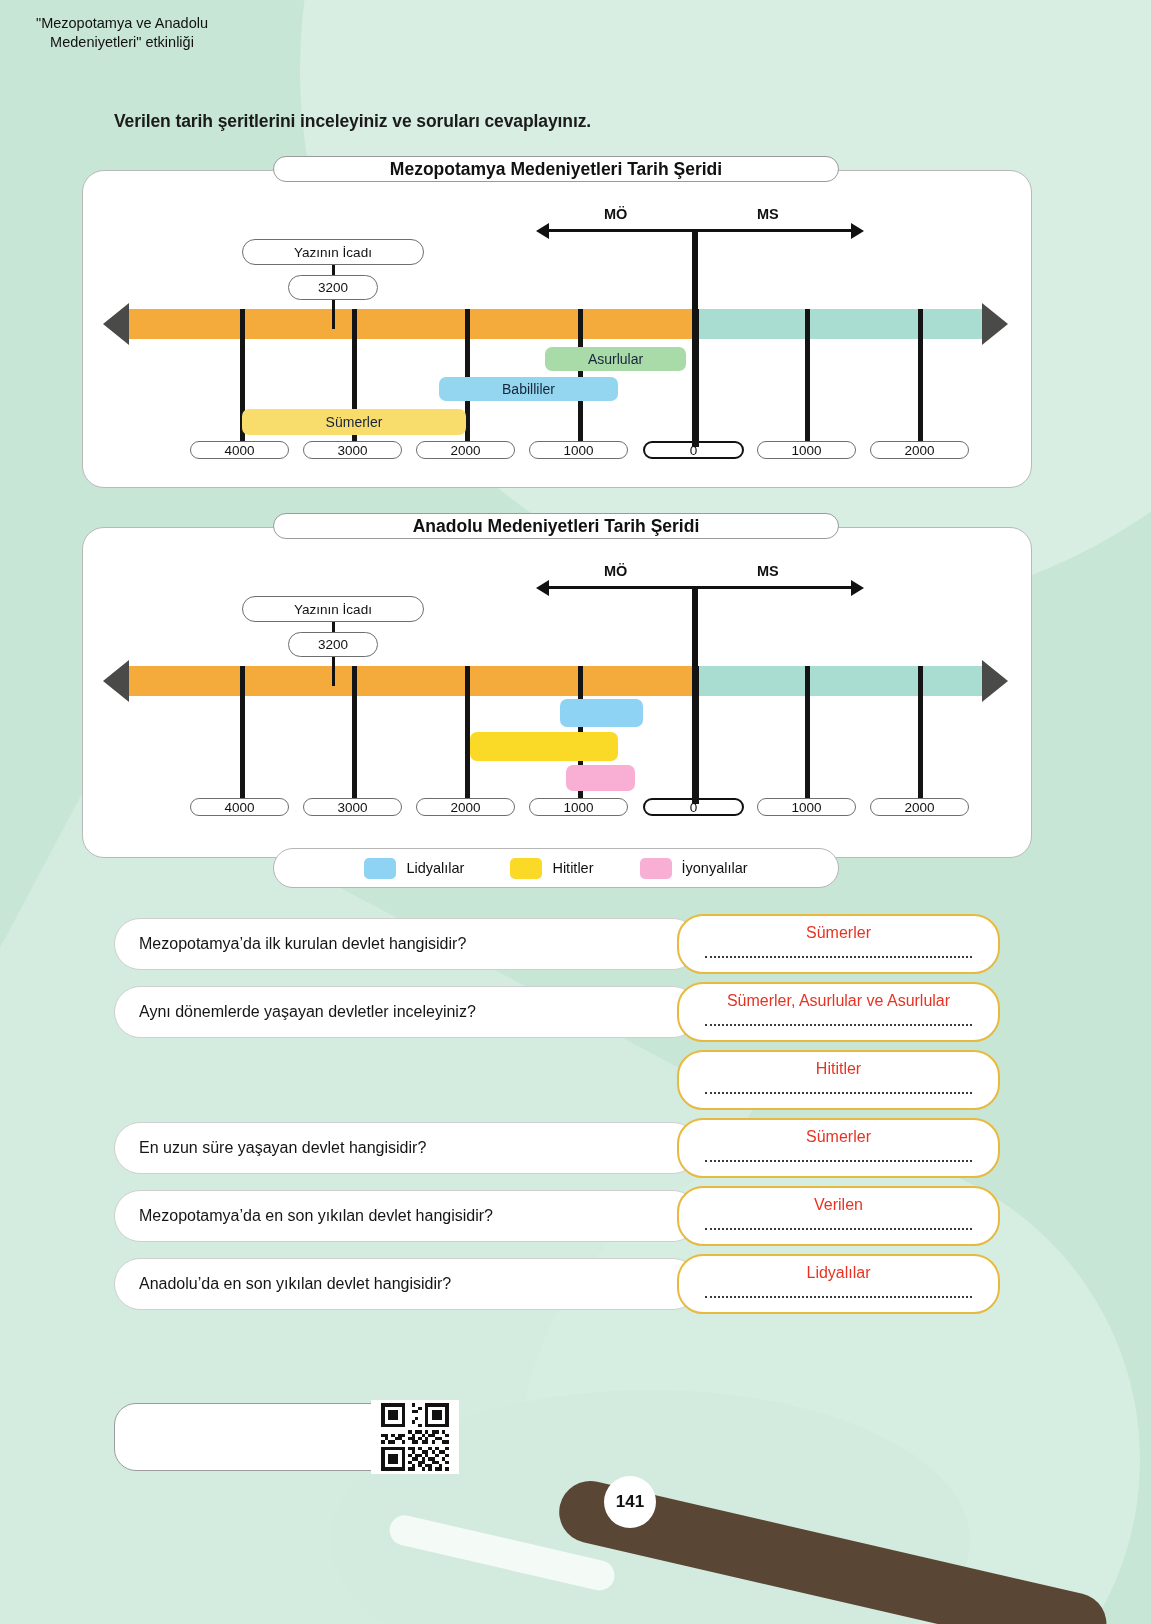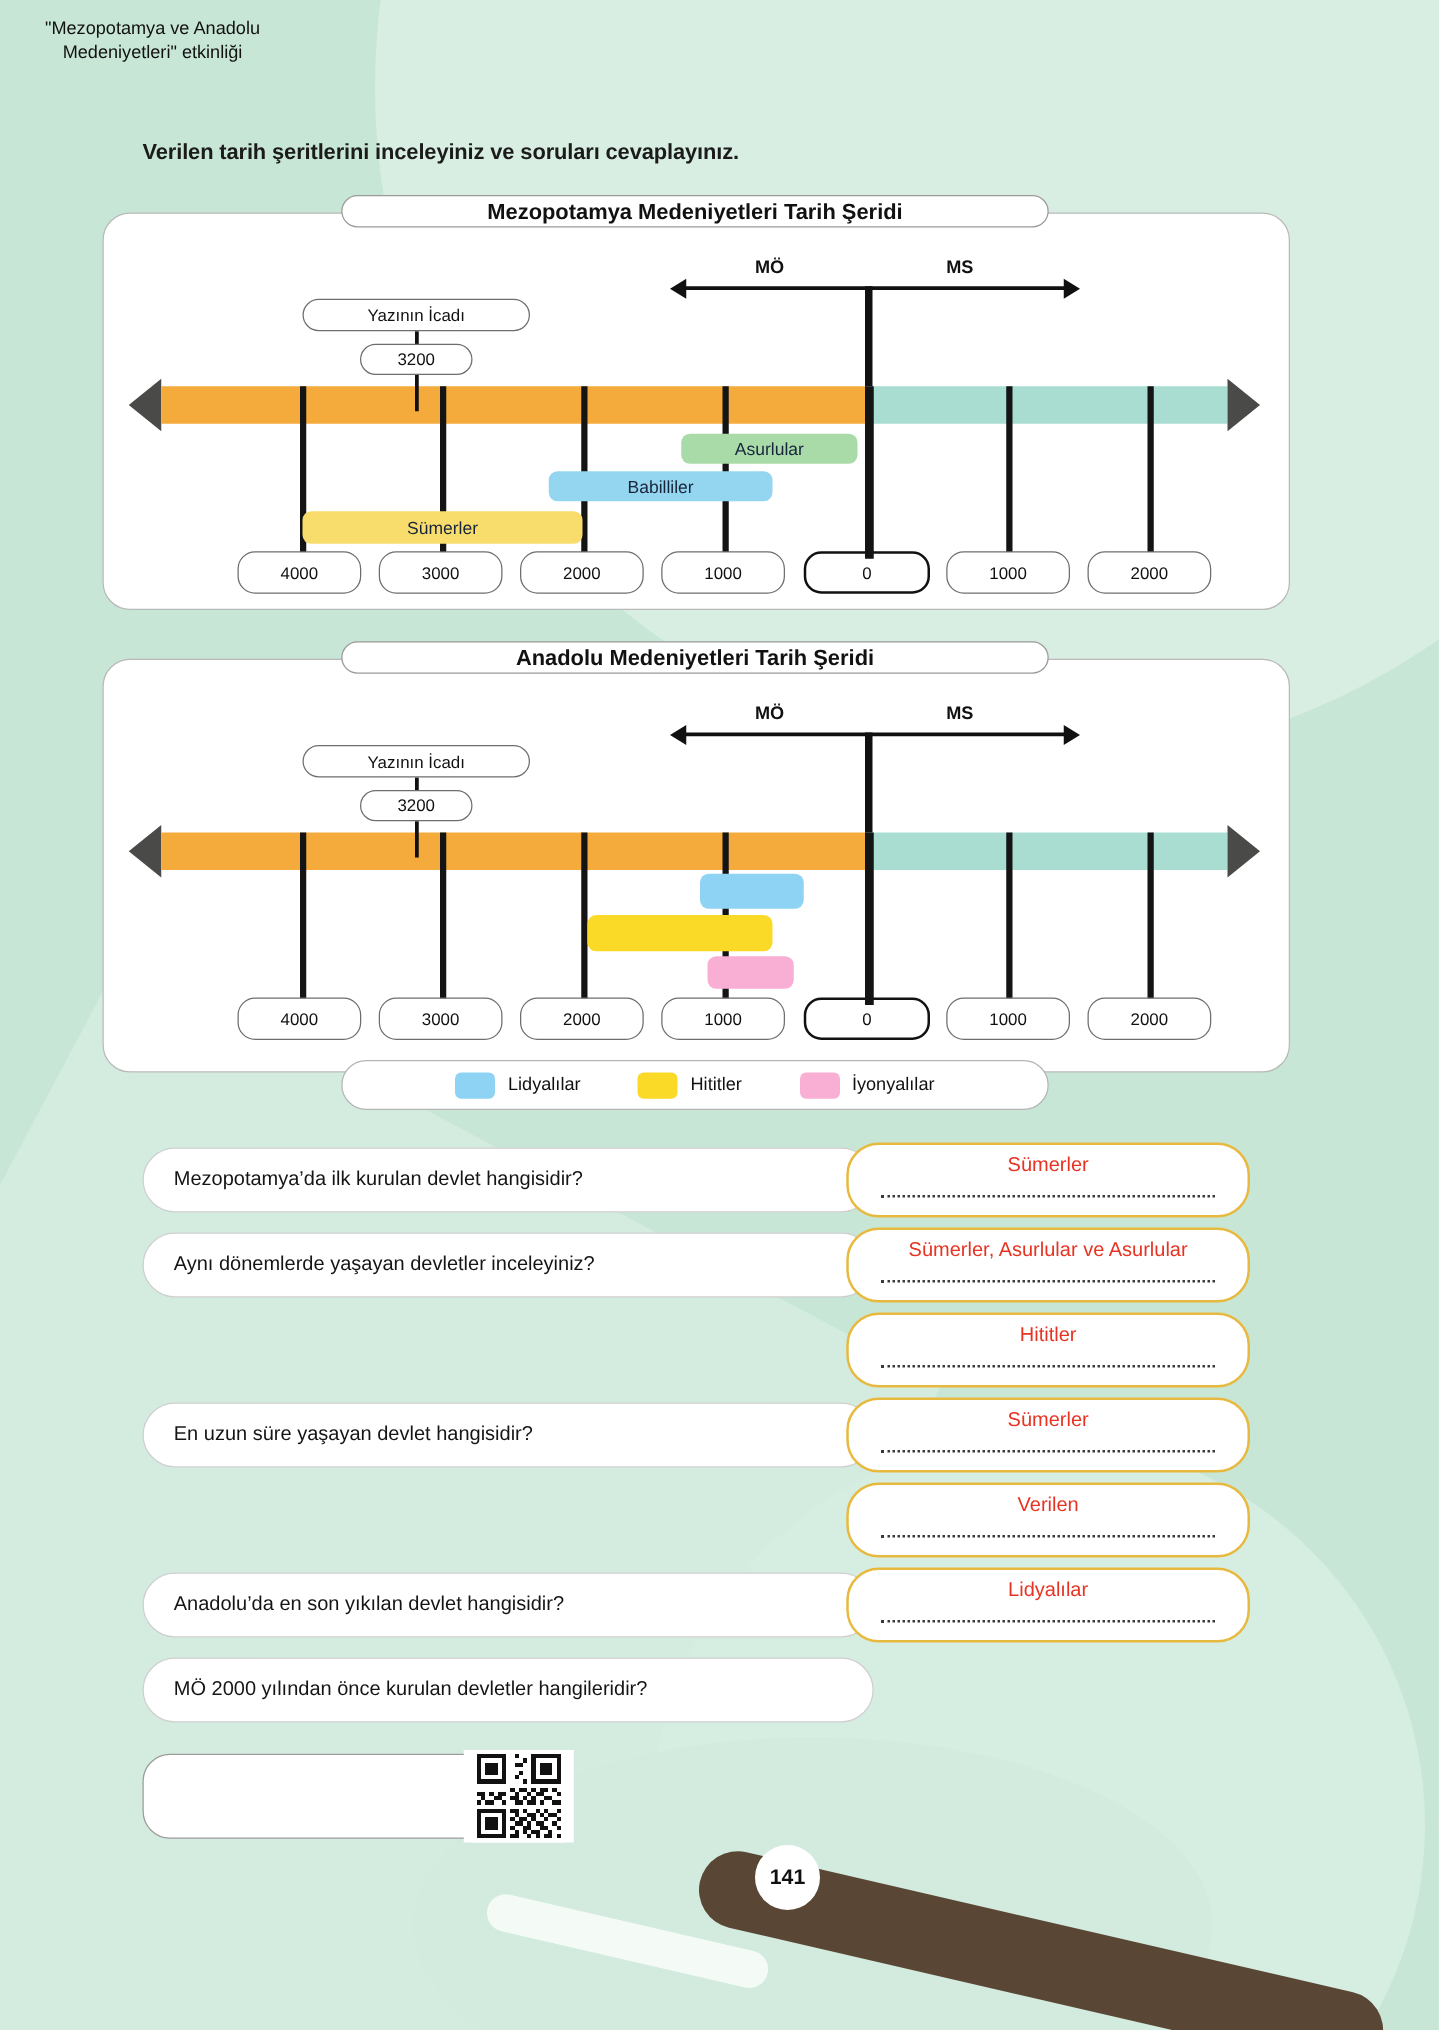--- a/index.html
+++ b/index.html
@@ -55,21 +55,21 @@
   .band-bc{background:#f5ab3c;height:100%;}
   .band-ad{background:#a9ddd2;height:100%;}
   .band-cap-l{position:absolute;width:0;height:0;border-top:21px solid transparent;border-bottom:21px solid transparent;border-right:26px solid #4a4a48;}
   .band-cap-r{position:absolute;width:0;height:0;border-top:21px solid transparent;border-bottom:21px solid transparent;border-left:26px solid #4a4a48;}
 
   .tick{position:absolute;width:5px;background:#141414;z-index:2;}
   .tick-zero{width:7px;z-index:6;}
 
   .date-pill{
     position:absolute;background:#fff;border:1px solid #6e6e6e;border-radius:14px;
-    height:34px;display:flex;align-items:center;justify-content:center;
+    height:18px;display:flex;align-items:center;justify-content:center;
     font-size:13.5px;color:#111;box-sizing:border-box;z-index:4;
   }
   .date-pill.zero{border:2.5px solid #111;z-index:5;}
 
   .civ-bar{
     position:absolute;border-radius:7px;display:flex;align-items:center;justify-content:center;
     font-size:14px;color:#17243a;z-index:3;box-sizing:border-box;
   }
 
   
@@ -264,34 +264,34 @@
   </div>
 </div>
 <div class="q-row" style="top:1122px;">
   <div class="q-box">En uzun süre yaşayan devlet hangisidir?</div>
   <div class="a-box">
     <div class="a-text">Sümerler</div>
     <div class="a-dots"></div>
   </div>
 </div>
 <div class="q-row" style="top:1190px;">
+  <div class="q-box">Mezopotamya’da en son yıkılan devlet hangisidir?</div>
   <div class="a-box">
     <div class="a-text">Verilen</div>
     <div class="a-dots"></div>
   </div>
 </div>
 <div class="q-row" style="top:1258px;">
   <div class="q-box">Anadolu’da en son yıkılan devlet hangisidir?</div>
   <div class="a-box">
     <div class="a-text">Lidyalılar</div>
     <div class="a-dots"></div>
   </div>
 </div>
 <div class="q-row" style="top:1326px;">
-  <div class="q-box">MÖ 2000 yılından önce kurulan devletler hangileridir?</div>
 </div>
 
 <div class="foot-box"></div>
 <div class="foot-text">
   <span>"Mezopotamya ve Anadolu</span><br>
   <span>Medeniyetleri" etkinliği</span>
 </div>
 
 <div class="qr">
   <svg width="88" height="74" viewBox="0 0 22 22" shape-rendering="crispEdges" aria-hidden="true">

